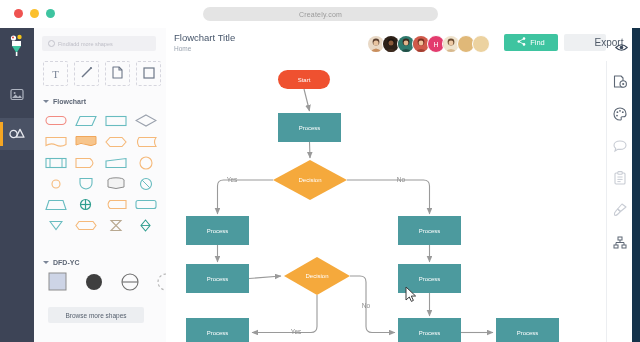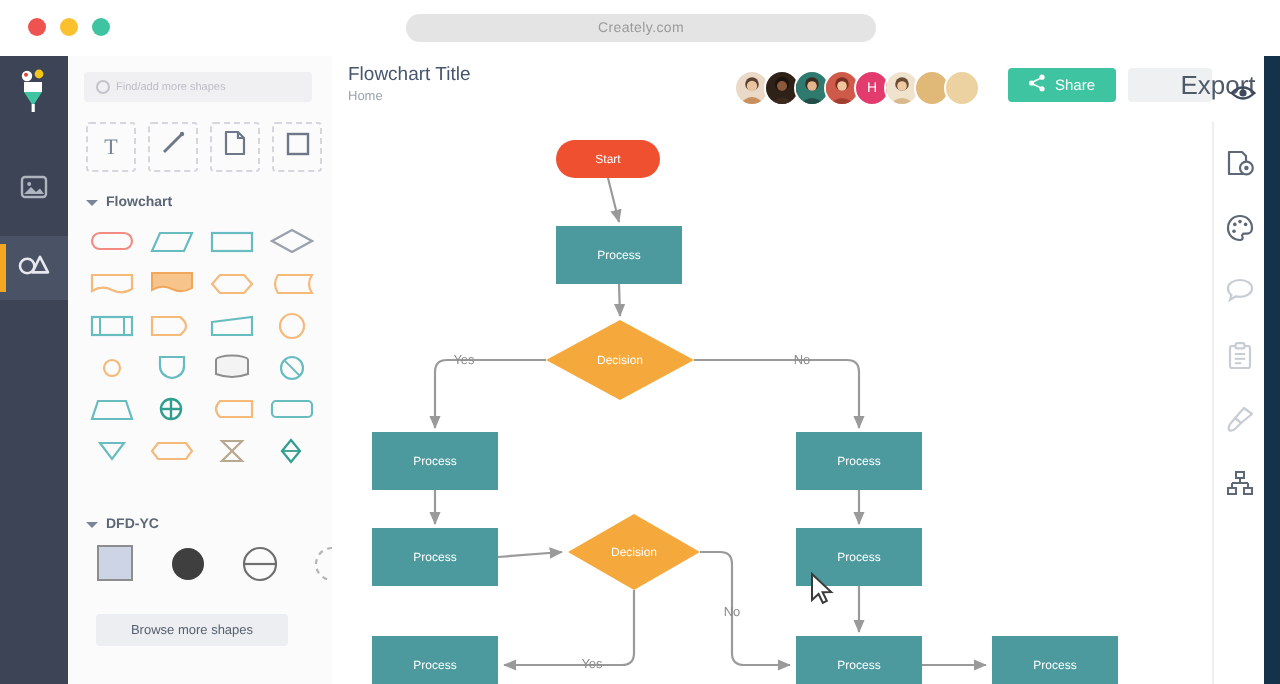--- a/index.html
+++ b/index.html
@@ -49,21 +49,21 @@
   .doc-sub{position:absolute;left:8px;top:17px;font-size:6.5px;color:#9aa3af;}
   .avatars{position:absolute;left:201px;top:7px;display:flex;align-items:center;}
   .av{width:16px;height:16px;border-radius:50%;border:1.2px solid #fff;margin-left:-3px;overflow:hidden;position:relative;}
   .av:first-child{margin-left:0;}
   .av-init{background:#e33b6e;color:#fff;font-size:7px;display:flex;align-items:center;justify-content:center;}
   .btn-share{position:absolute;left:338px;top:6px;width:54px;height:17px;background:#3ec4a0;border-radius:2px;
              display:flex;align-items:center;justify-content:center;gap:4px;}
   .btn-share span{font-size:7.5px;color:#fff;}
   .btn-export{position:absolute;left:398px;top:6px;width:42px;height:17px;background:#eef0f2;border-radius:2px;
               display:flex;align-items:center;justify-content:center;}
-  .btn-export span{font-size:13px;color:#4f5a68;padding-left:48px;}
+  .btn-export span{font-size:10px;color:#4f5a68;padding-left:48px;}
   .eye{position:absolute;left:449px;top:10px;}
 
   
   .canvas{position:absolute;left:166px;top:61px;width:440px;height:281px;background:#fff;overflow:hidden;}
   .canvas svg{position:absolute;left:0;top:0;}
 
   
   .rrail{position:absolute;left:606px;top:61px;width:26px;height:281px;background:#fff;border-left:1px solid #eceef1;}
   .rbtn{position:absolute;left:0;width:26px;height:30px;display:flex;align-items:center;justify-content:center;}
   .rstrip{position:absolute;left:632px;top:28px;width:8px;height:314px;background:#14324a;}
@@ -371,21 +371,21 @@
     <div class="btn-share">
       <span>
         <svg width="9" height="9" viewBox="0 0 9 9">
             <circle cx="7" cy="1.6" r="1.3" fill="#fff"></circle>
             <circle cx="7" cy="7.4" r="1.3" fill="#fff"></circle>
             <circle cx="1.8" cy="4.5" r="1.3" fill="#fff"></circle>
             <line x1="2.6" y1="3.9" x2="6.2" y2="2.2" stroke="#fff" stroke-width=".8"></line>
             <line x1="2.6" y1="5.1" x2="6.2" y2="6.8" stroke="#fff" stroke-width=".8"></line>
           </svg>
       </span>
-      <span>Share</span>
+      <span>Find</span>
     </div>
 
     <div class="btn-export">
       <span>Export</span>
     </div>
 
     <div class="eye">
       <span>
         <svg width="13" height="9" viewBox="0 0 13 9">
             <path d="M.8 4.5 Q6.5 -1 12.2 4.5 Q6.5 10 .8 4.5 Z" fill="none" stroke="#3d4a5c" stroke-width="1.1"></path>

